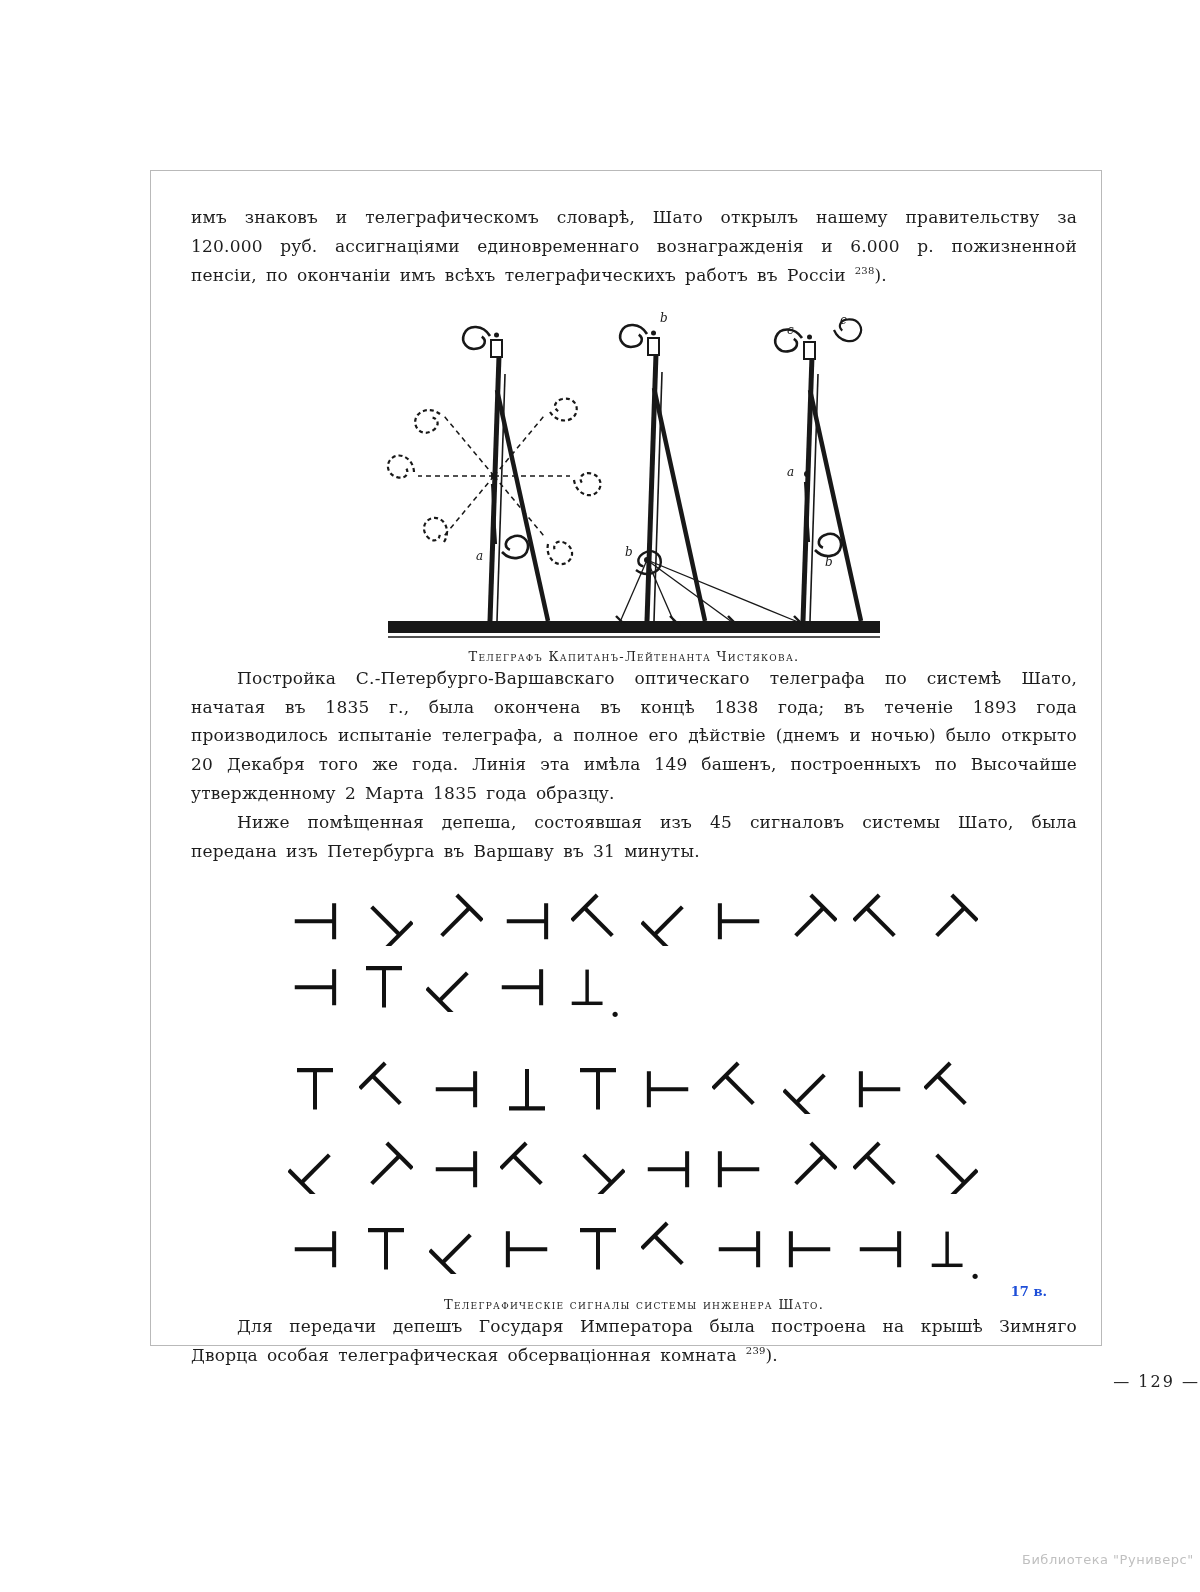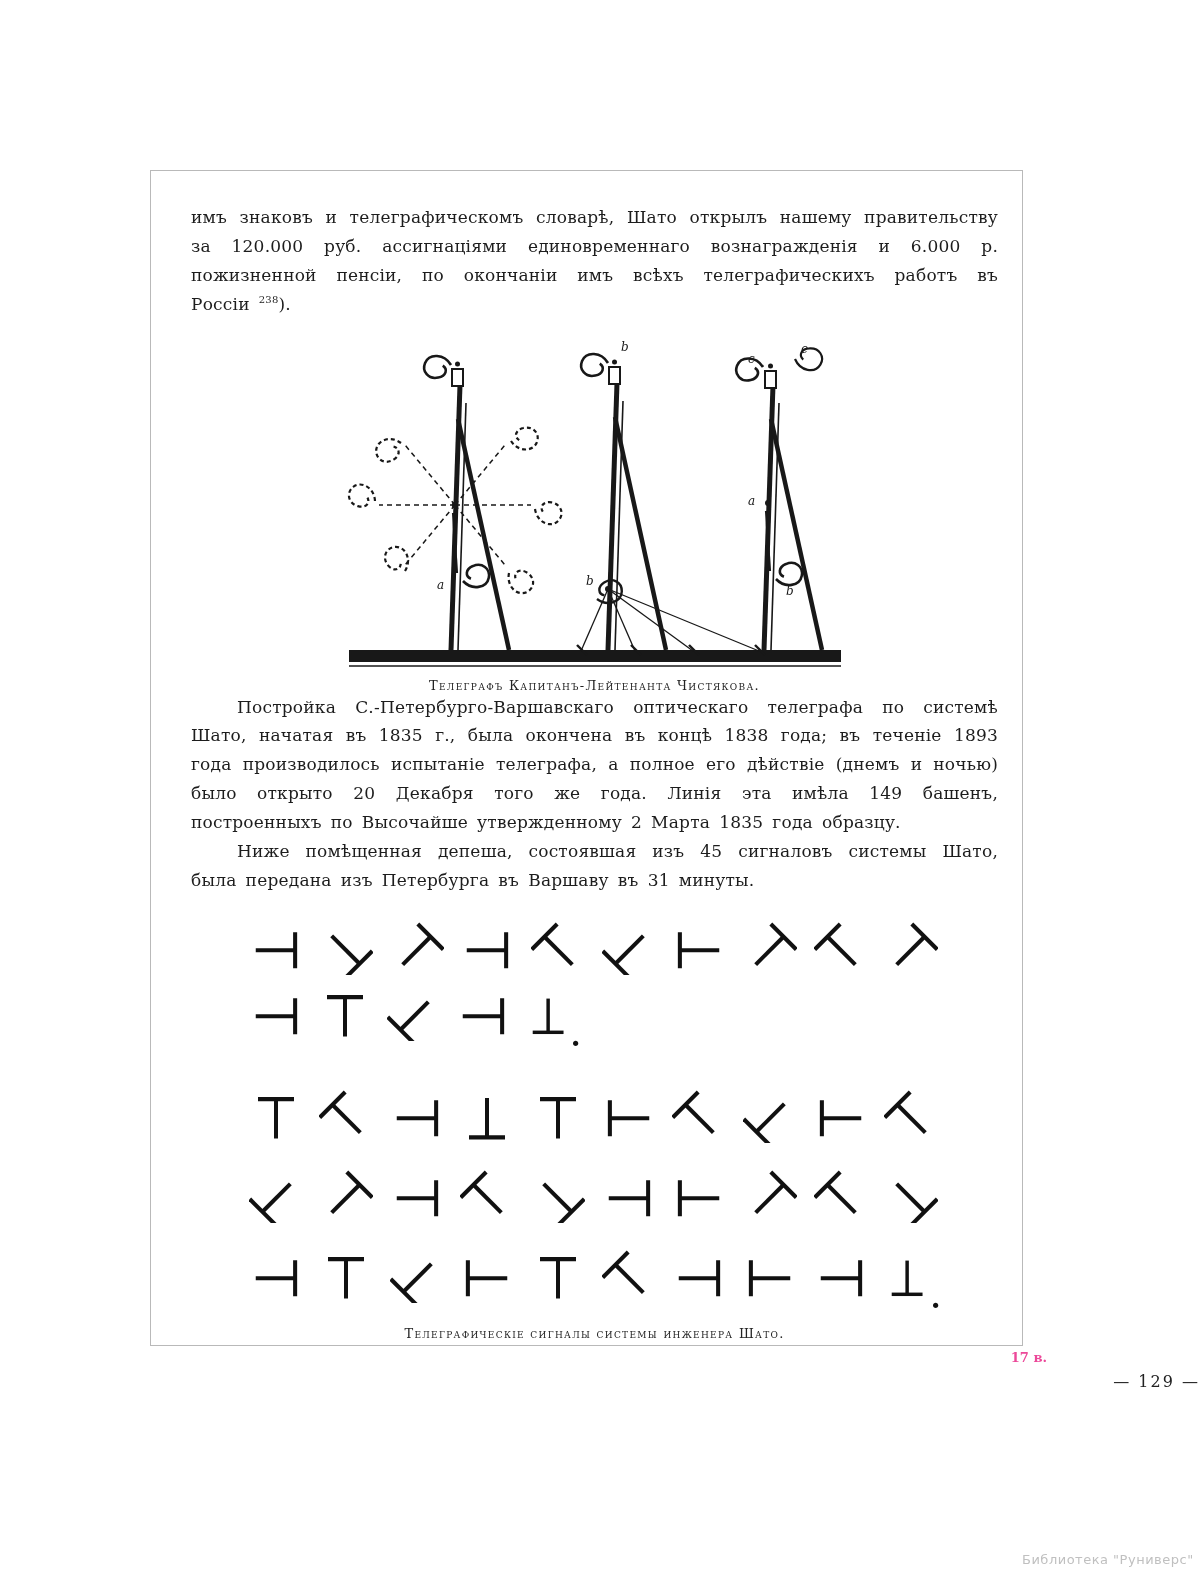--- a/index.html
+++ b/index.html
@@ -1,21 +1,21 @@
 <!DOCTYPE html>
 <html><head>
 <meta charset="utf-8">
 <style>
   html,body{margin:0;padding:0;}
   body{
     width:1200px;height:1592px;position:relative;background:#ffffff;
     font-family:"DejaVu Serif", serif;color:#1d1d1d;overflow:hidden;
   }
   .frame{
-    position:absolute;left:150px;top:170px;width:873px;height:1176px;
+    position:absolute;left:150px;top:170px;width:952px;height:1176px;
     border:1px solid #b9b9b9;box-sizing:border-box;padding:32px 24px 0 40px;
   }
   p.body-text{
     margin:0;text-align:justify;font-size:17px;line-height:1.7;
     word-spacing:3.5px;letter-spacing:0.2px;
   }
   p.indent{text-indent:46px;}
   sup.ref{font-size:10px;line-height:0;}
   .fig1{margin-top:14px;text-align:center;}
   .fig1 svg{display:block;margin:0 auto;}
@@ -30,22 +30,22 @@
   .sig-row:nth-child(1){margin-bottom:10px;}
   .sig-row:nth-child(2){margin-bottom:46px;}
   .sig-row:last-child{margin-bottom:0;}
   .sig-row.short{width:332px;}
   .sig-slot{width:56px;height:56px;display:flex;}
   .sig-slot svg{width:54px;height:54px;display:block;}
   .dot{align-self:flex-end;font-size:28px;font-weight:bold;line-height:12px;color:#111;}
   .caption2{margin-top:21px;}
   .p4{margin-top:32px;}
   .signature{
-    position:absolute;left:150px;top:1350px;width:897px;text-align:right;
-    font-size:13px;font-weight:bold;color:#ec4899;
+    position:absolute;left:150px;top:1284px;width:897px;text-align:right;
+    font-size:13px;font-weight:bold;color:#1d4ed8;
   }
   .page-number{
     position:absolute;top:1372px;left:0;width:100%;text-align:right;
     font-size:16px;letter-spacing:2px;color:#222;
   }
   .watermark{
     position:absolute;top:1552px;left:1022px;font-size:13px;color:#c0c0c0;
     font-family:"DejaVu Sans", sans-serif;letter-spacing:0.5px;
   }
 </style>
@@ -511,18 +511,19 @@
               <line x1="8" y1="9" x2="40" y2="9" stroke="#111" stroke-width="3.6" stroke-linecap="butt"></line>
               <line x1="24" y1="9" x2="24" y2="44" stroke="#111" stroke-width="3.6" stroke-linecap="butt"></line>
             </g>
           </svg>
           <span class="dot">.</span>
         </span>
       </div>
     </div>
   <div class="caption caption2">Телеграфическіе сигналы системы инженера Шато.</div>
 
+  <p class="body-text indent p4"><span>Для передачи депешъ Государя Императора была построена на крышѣ Зимняго Дворца особая телеграфическая обсерваціонная комната</span>&nbsp;<sup class="ref">239</sup><span>).</span></p>
 
 </div>
 
 <div class="signature">17 в.</div>
 <div class="page-number">— 129 —</div>
 <div class="watermark">Библиотека "Руниверс"</div>
 
 </body></html>

